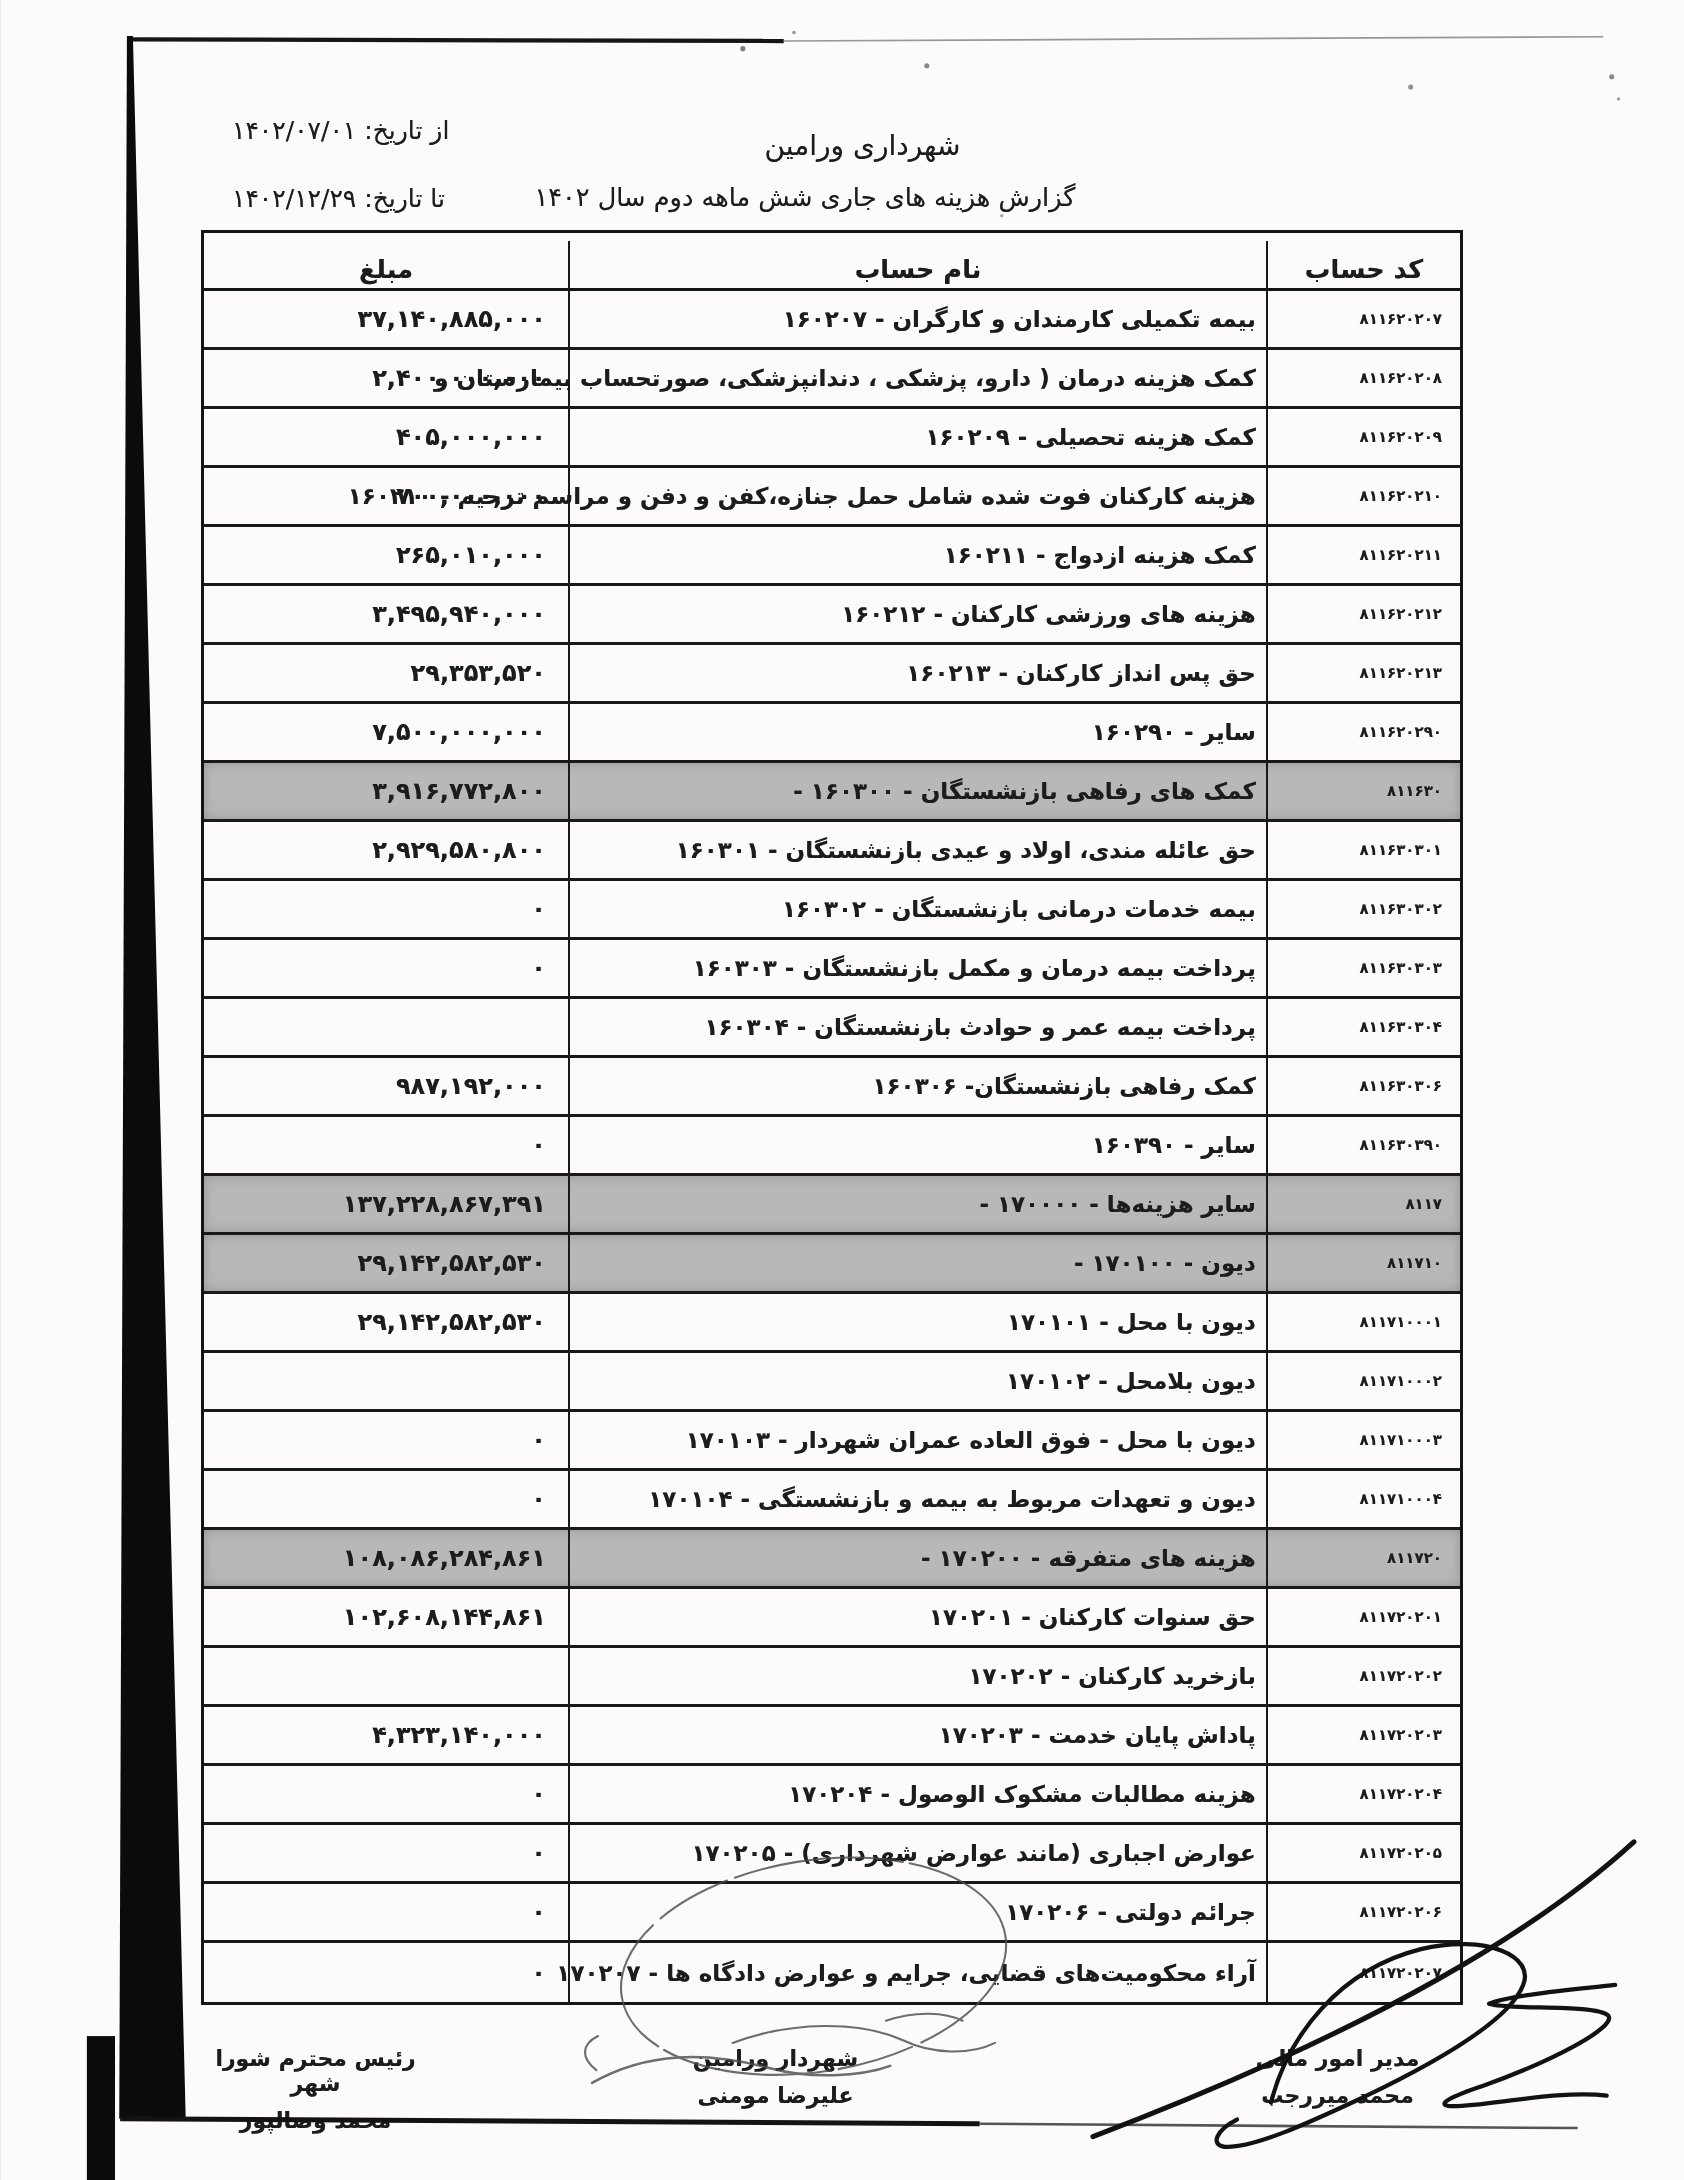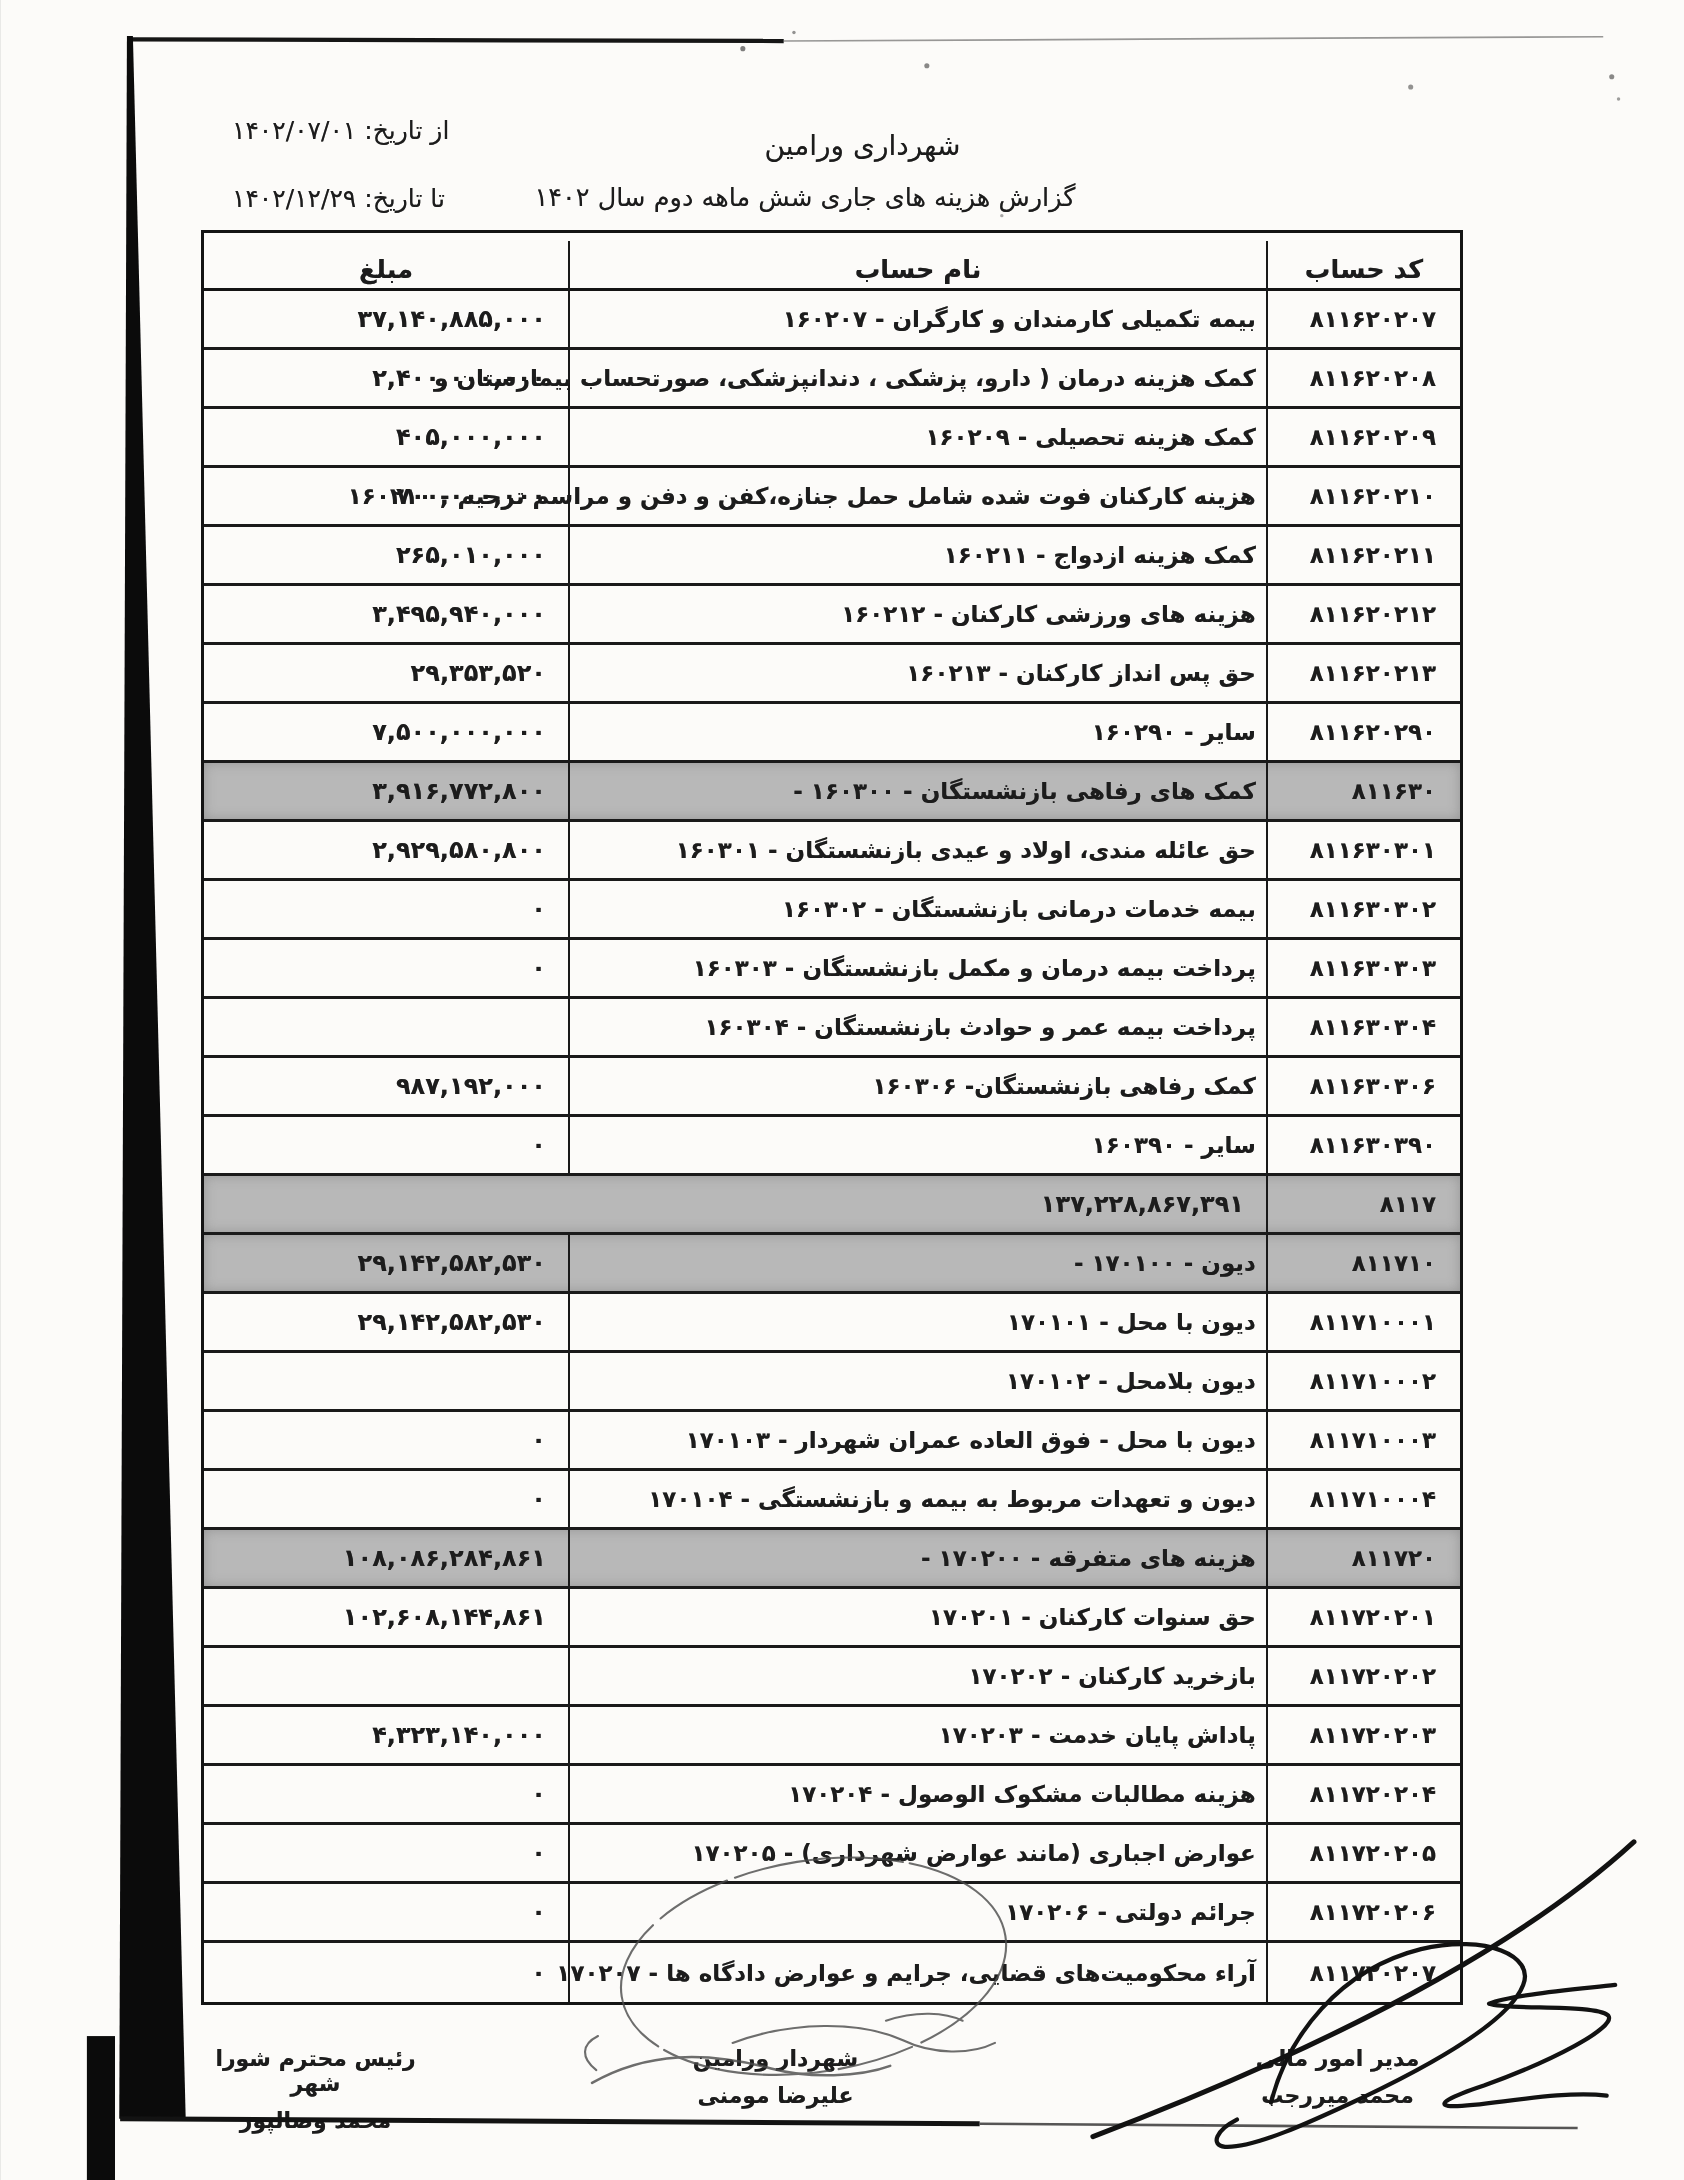--- a/index.html
+++ b/index.html
@@ -37,22 +37,22 @@
   .t-row:last-child{border-bottom:none;}
   .t-row.hl{background:#b8b8b8;box-shadow:inset 0 0 12px rgba(90,90,90,.35);}
   .cell{
     box-sizing:border-box;height:100%;
     font-weight:bold;color:#1c1c1c;white-space:nowrap;
     text-shadow:0 0 0.6px rgba(25,25,25,.5);
     display:flex;align-items:center;
   }
   .c-code{
     width:194px;border-left:2.6px solid #191919;
-    font-size:23px;letter-spacing:3.4px;
-    justify-content:flex-start;padding-right:24px;
+    font-size:15px;letter-spacing:3.4px;
+    justify-content:flex-start;padding-right:18px;
   }
   .c-name{
     width:698px;border-left:2.6px solid #191919;
     font-size:23px;
     justify-content:flex-start;padding-right:10.2px;
     overflow:visible;
   }
   .c-amount{
     flex:1;font-size:24px;
     justify-content:flex-start;padding-right:22px;
@@ -157,20 +157,21 @@
       <div class="cell c-name">کمک رفاهی بازنشستگان- ۱۶۰۳۰۶</div>
       <div class="cell c-amount">۹۸۷,۱۹۲,۰۰۰</div>
     </div>
         <div class="t-row">
       <div class="cell c-code">۸۱۱۶۳۰۳۹۰</div>
       <div class="cell c-name">سایر - ۱۶۰۳۹۰</div>
       <div class="cell c-amount">۰</div>
     </div>
         <div class="t-row hl">
       <div class="cell c-code">۸۱۱۷</div>
+      <div class="cell c-name">سایر هزینه‌ها - ۱۷۰۰۰۰ -</div>
       <div class="cell c-amount">۱۳۷,۲۲۸,۸۶۷,۳۹۱</div>
     </div>
         <div class="t-row hl">
       <div class="cell c-code">۸۱۱۷۱۰</div>
       <div class="cell c-name">دیون - ۱۷۰۱۰۰ -</div>
       <div class="cell c-amount">۲۹,۱۴۲,۵۸۲,۵۳۰</div>
     </div>
         <div class="t-row">
       <div class="cell c-code">۸۱۱۷۱۰۰۰۱</div>
       <div class="cell c-name">دیون با محل - ۱۷۰۱۰۱</div>

